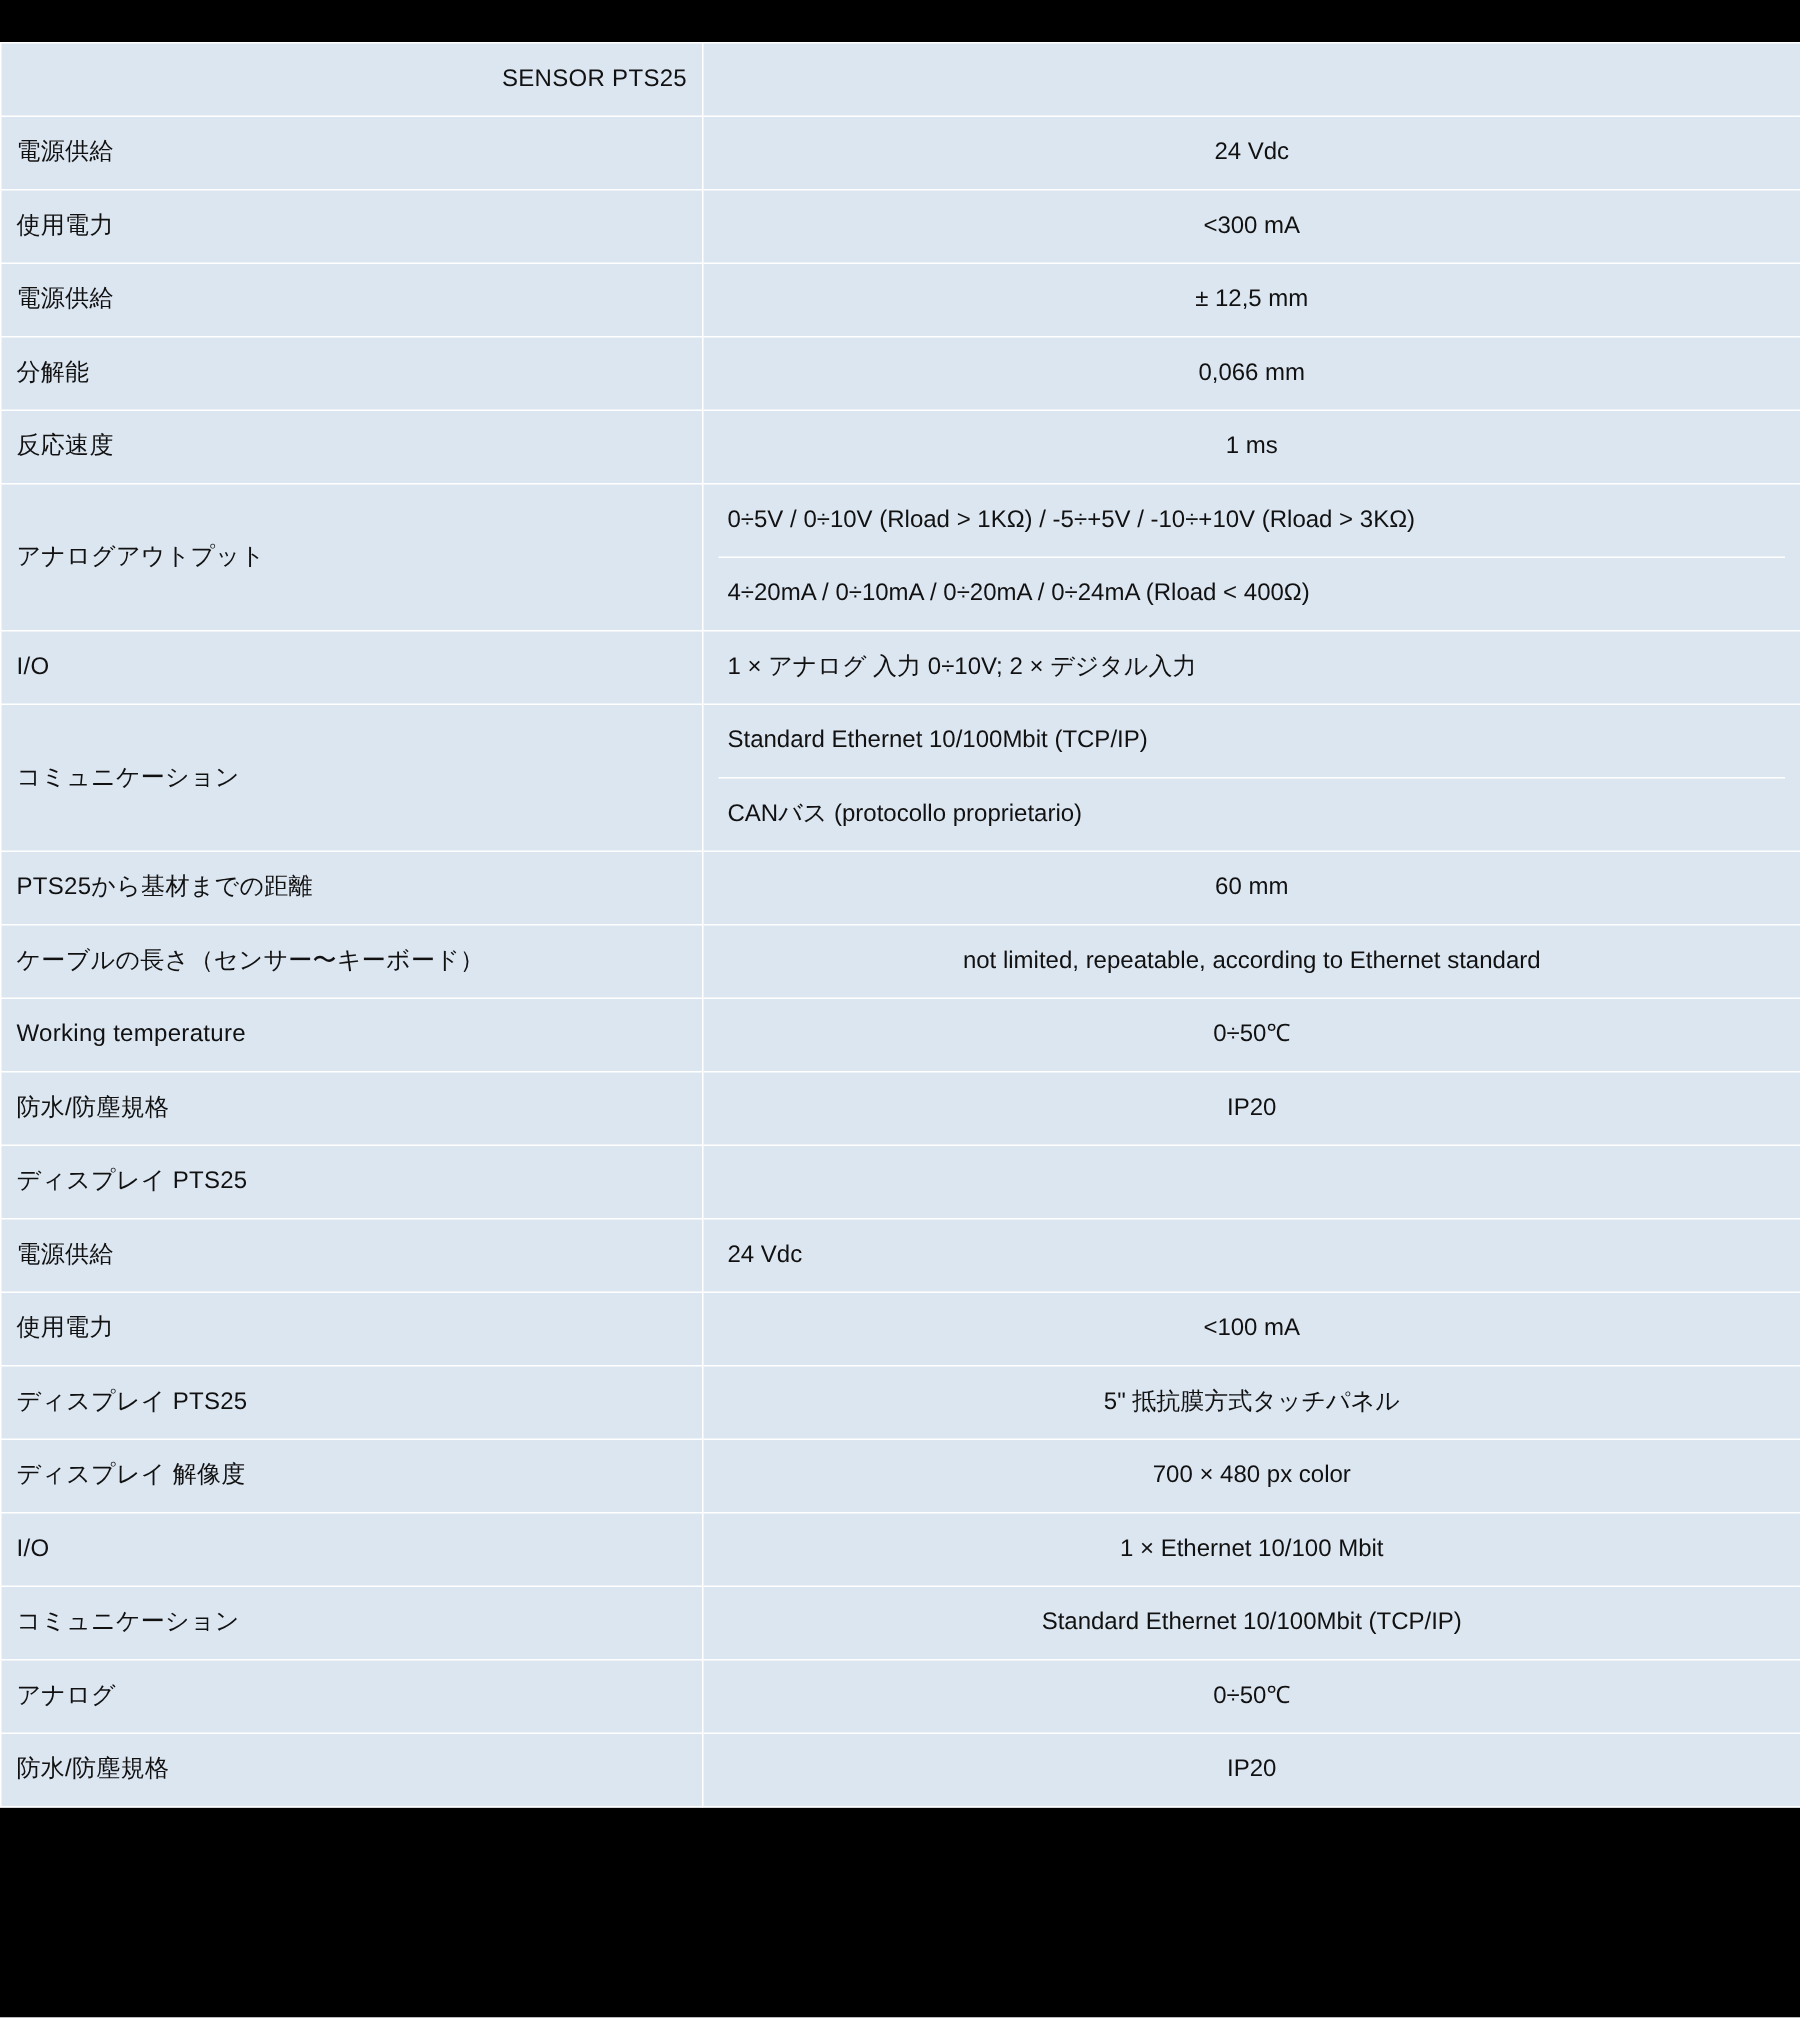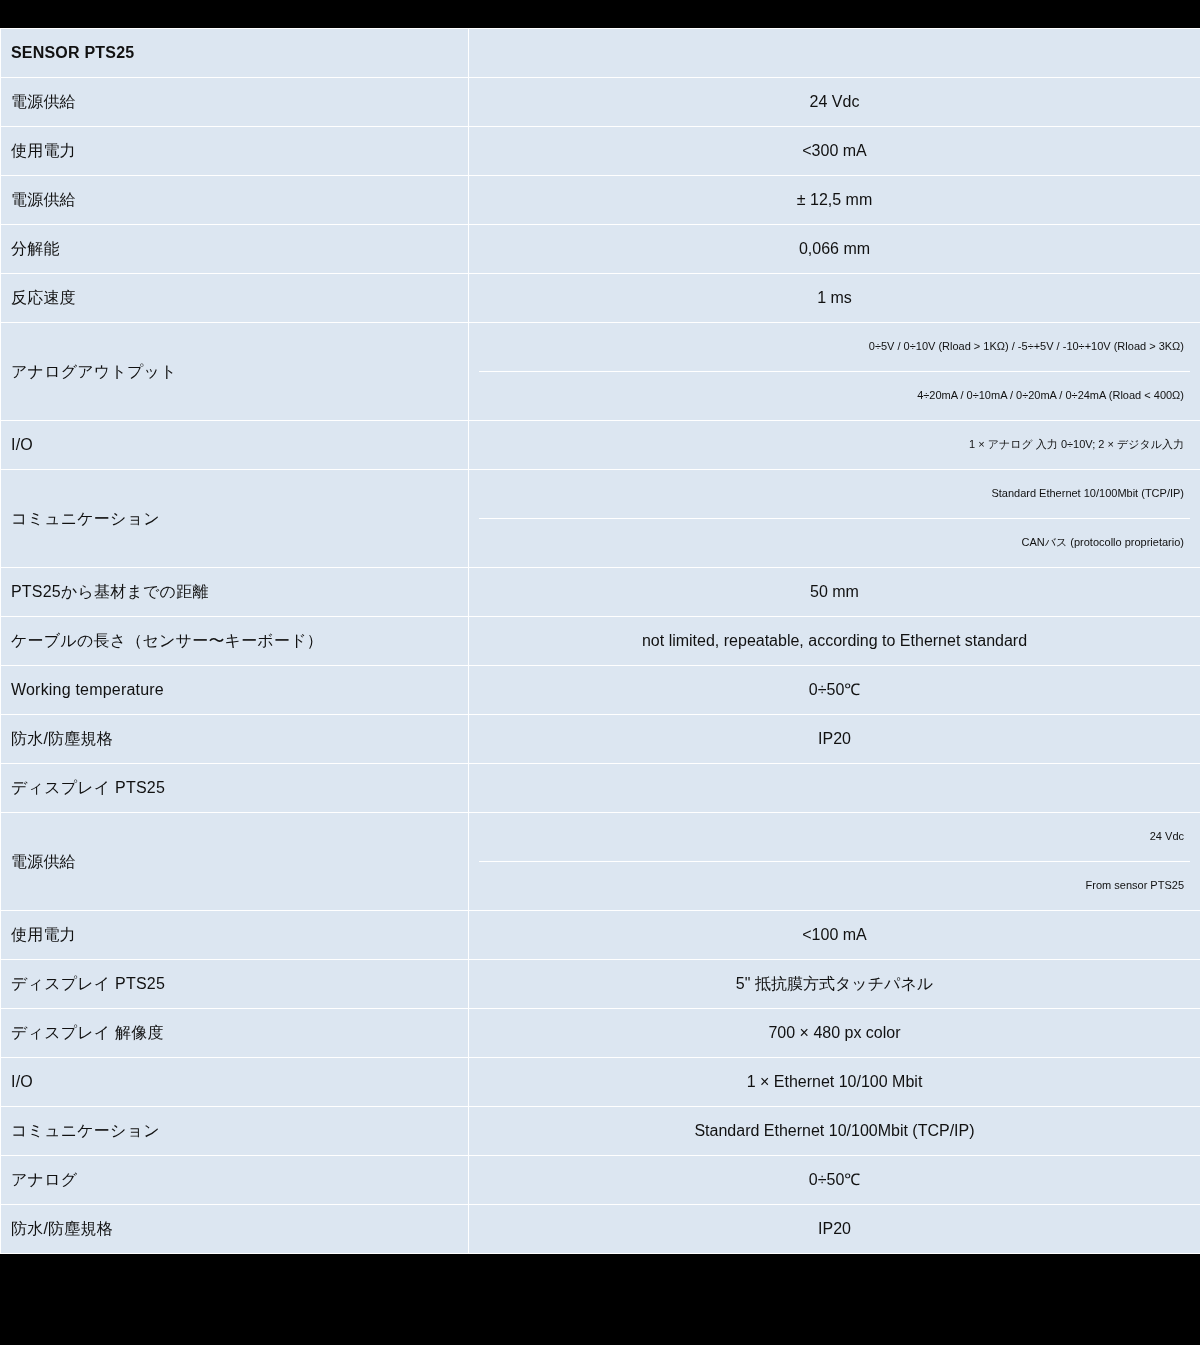--- a/index.html
+++ b/index.html
@@ -41,36 +41,37 @@
     color: #111111;
   }
   td.label {
     text-align: left;
     letter-spacing: 0.2px;
   }
   td.value {
     text-align: center;
   }
   td.section {
-    font-weight: bold;
+    font-weight: normal;
     font-size: 18px;
+    text-align: right;
   }
   .h48 { height: 48px; }
   
   table.sub {
     width: 100%;
     border-collapse: collapse;
     table-layout: fixed;
   }
   table.sub td {
     border: 0;
     border-bottom: 1px solid #ffffff;
     height: 48px;
-    text-align: right;
-    font-size: 11px;
+    text-align: left;
+    font-size: 16px;
     padding: 0 6px;
   }
   table.sub tr:last-child td {
     border-bottom: 0;
   }
   td.nopad {
     padding: 0;
   }
 </style>
 </head>
@@ -155,21 +156,21 @@
               <tr>
                   <td>CANバス (protocollo proprietario)</td>
                 </tr>
             </tbody>
           </table>
         </td>
       </tr>
 
       <tr>
         <td class="label h48">PTS25から基材までの距離</td>
-        <td class="value h48">50 mm</td>
+        <td class="value h48">60 mm</td>
       </tr>
 
       <tr>
         <td class="label h48">ケーブルの長さ（センサー〜キーボード）</td>
         <td class="value h48">not limited, repeatable, according to Ethernet standard</td>
       </tr>
 
       <tr>
         <td class="label h48">Working temperature</td>
         <td class="value h48">0÷50℃</td>
@@ -186,23 +187,20 @@
       </tr>
 
       <tr>
         <td class="label">電源供給</td>
         <td class="nopad">
           <table class="sub">
             <tbody>
               <tr>
                   <td>24 Vdc</td>
                 </tr>
-              <tr>
-                  <td>From sensor PTS25</td>
-                </tr>
             </tbody>
           </table>
         </td>
       </tr>
 
       <tr>
         <td class="label h48">使用電力</td>
         <td class="value h48">&lt;100 mA</td>
       </tr>
 

